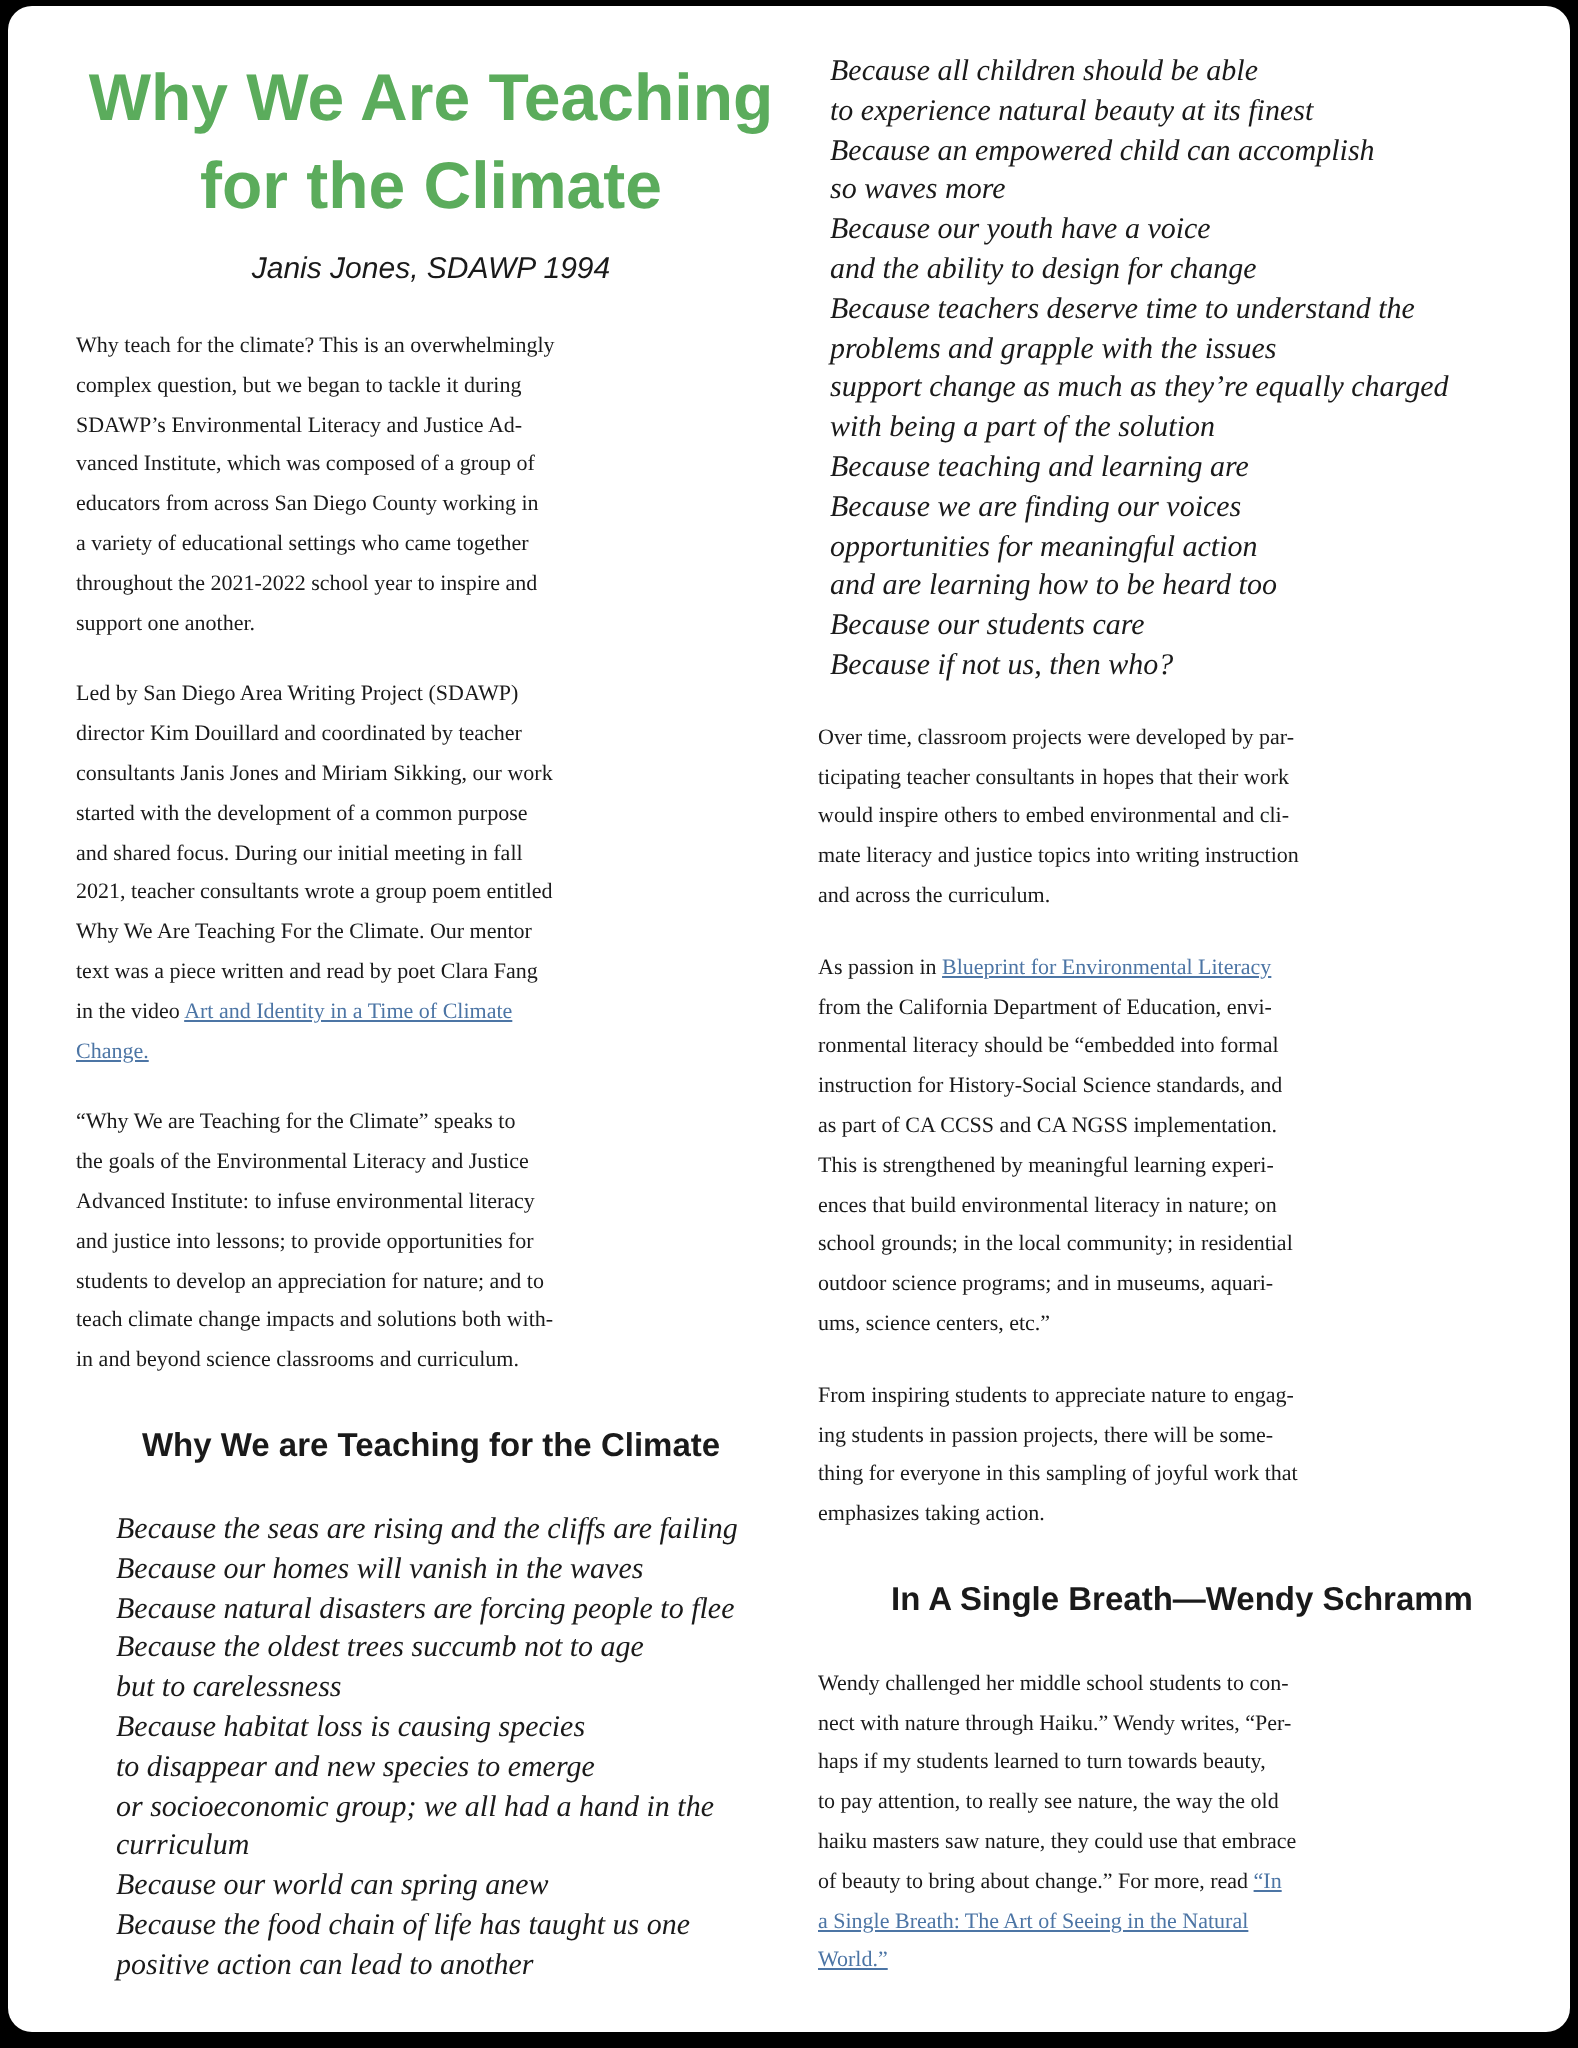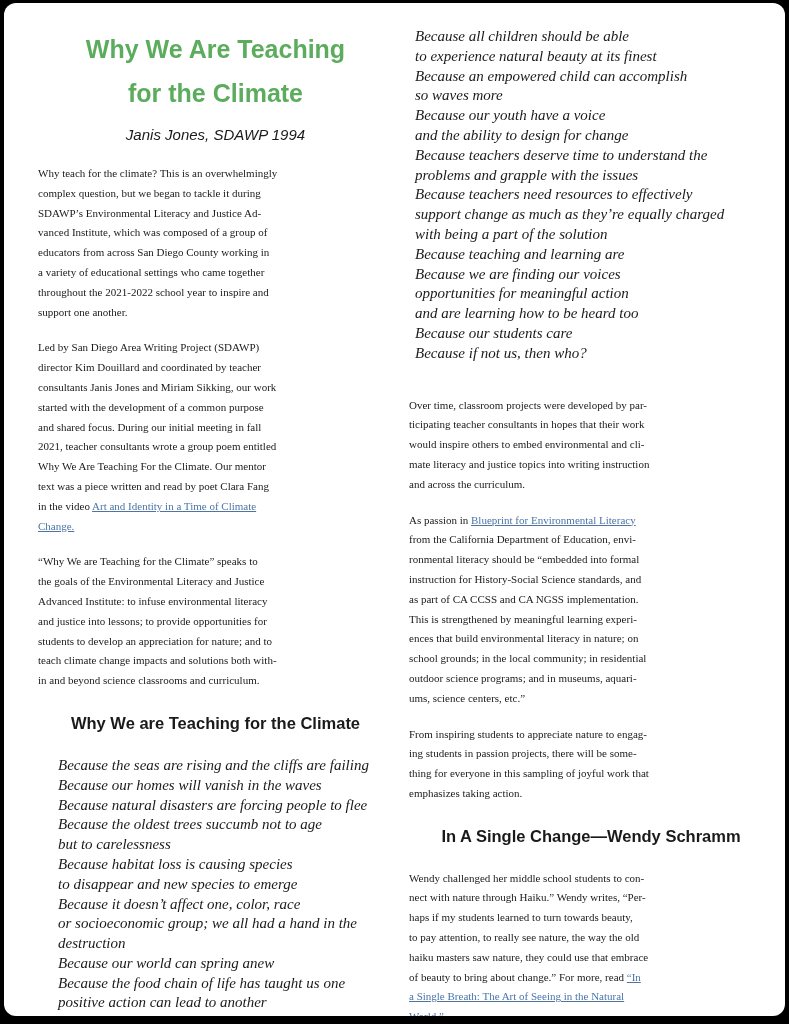--- a/index.html
+++ b/index.html
@@ -21,21 +21,21 @@
     display: flex;
     gap: 16px;
     padding: 24px 20px 0 34px;
   }
   .col-left  { width: 355px; flex: 0 0 355px; }
   .col-right { width: 364px; flex: 0 0 364px; }
 
   .title {
     font-family: "Liberation Sans", sans-serif;
     font-weight: bold;
-    font-size: 25px;
+    font-size: 33px;
     line-height: 44px;
     color: var(--title_green, #5BAC5C);
     text-align: center;
     white-space: pre-line;
     margin: 0 0 8px 0;
   }
   .byline {
     font-family: "Liberation Sans", sans-serif;
     font-style: italic;
     font-size: 15px;
@@ -62,21 +62,21 @@
   }
   .poem {
     font-style: italic;
     font-size: 15px;
     line-height: 19.8px;
     color: var(--text_black, #1a1a1a);
     padding-left: 20px;
   }
   .poem-right {
     padding-left: 6px;
-    margin-bottom: 32px;
+    margin-bottom: 16px;
   }
   .poem-line { white-space: pre-line; }
   a.link {
     color: var(--link_blue, #4C75A5);
     text-decoration: underline;
     white-space: pre-line;
     cursor: pointer;
   }
 </style>
 </head>
@@ -121,40 +121,38 @@
       <h2 class="heading">Why We are Teaching for the Climate</h2>
 
       <div class="poem">
         <div class="poem-line">Because the seas are rising and the cliffs are failing</div>
         <div class="poem-line">Because our homes will vanish in the waves</div>
         <div class="poem-line">Because natural disasters are forcing people to flee</div>
         <div class="poem-line">Because the oldest trees succumb not to age</div>
         <div class="poem-line">but to carelessness</div>
         <div class="poem-line">Because habitat loss is causing species</div>
         <div class="poem-line">to disappear and new species to emerge</div>
-        <div class="poem-line">Because it doesn’t affect one, color, race</div>
         <div class="poem-line">or socioeconomic group; we all had a hand in the</div>
-        <div class="poem-line">destruction</div>
+        <div class="poem-line">curriculum</div>
         <div class="poem-line">Because our world can spring anew</div>
         <div class="poem-line">Because the food chain of life has taught us one</div>
         <div class="poem-line">positive action can lead to another</div>
       </div>
     </div>
 
     <div class="col col-right">
       <div class="poem poem-right">
         <div class="poem-line">Because all children should be able</div>
         <div class="poem-line">to experience natural beauty at its finest</div>
         <div class="poem-line">Because an empowered child can accomplish</div>
         <div class="poem-line">so waves more</div>
         <div class="poem-line">Because our youth have a voice</div>
         <div class="poem-line">and the ability to design for change</div>
         <div class="poem-line">Because teachers deserve time to understand the</div>
         <div class="poem-line">problems and grapple with the issues</div>
-        <div class="poem-line">Because teachers need resources to effectively</div>
         <div class="poem-line">support change as much as they’re equally charged</div>
         <div class="poem-line">with being a part of the solution</div>
         <div class="poem-line">Because teaching and learning are</div>
         <div class="poem-line">Because we are finding our voices</div>
         <div class="poem-line">opportunities for meaningful action</div>
         <div class="poem-line">and are learning how to be heard too</div>
         <div class="poem-line">Because our students care</div>
         <div class="poem-line">Because if not us, then who?</div>
       </div>
 
@@ -173,21 +171,21 @@
 ences that build environmental literacy in nature; on
 school grounds; in the local community; in residential
 outdoor science programs; and in museums, aquari-
 ums, science centers, etc.”</span></p>
 
       <p class="body">From inspiring students to appreciate nature to engag-
 ing students in passion projects, there will be some-
 thing for everyone in this sampling of joyful work that
 emphasizes taking action.</p>
 
-      <h2 class="heading">In A Single Change—Wendy Schramm</h2>
+      <h2 class="heading">In A Single Breath—Wendy Schramm</h2>
 
       <p class="body"><span>Wendy challenged her middle school students to con-
 nect with nature through Haiku.” Wendy writes, “Per-
 haps if my students learned to turn towards beauty,
 to pay attention, to really see nature, the way the old
 haiku masters saw nature, they could use that embrace
 of beauty to bring about change.” For more, read </span><a class="link">“In
 a Single Breath: The Art of Seeing in the Natural
 World.”</a></p>
     </div>

